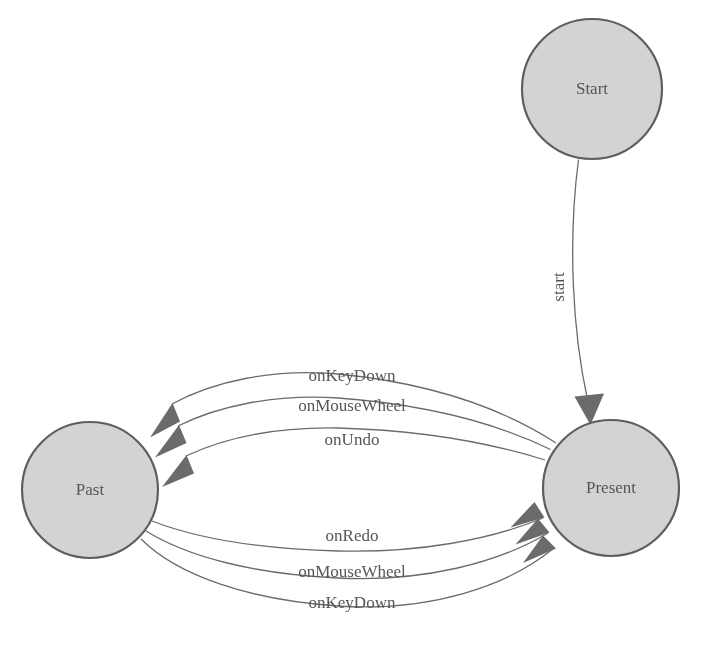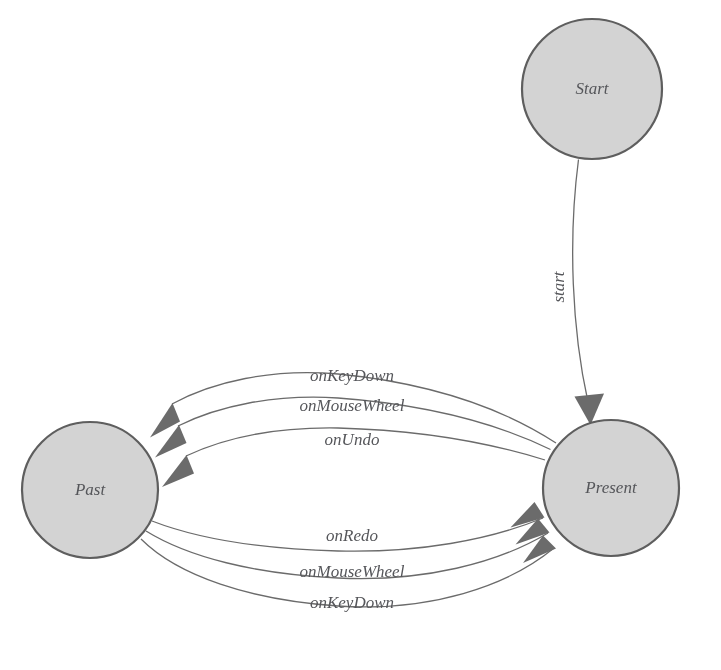--- a/index.html
+++ b/index.html
@@ -10,21 +10,20 @@
   body {
     width: 721px;
     height: 670px;
     font-family: "Liberation Serif", "DejaVu Serif", serif;
     overflow: hidden;
   }
   #diagram-root {
     position: relative;
     width: 593px;
     height: 670px;
-    font-style: italic;
   }
   svg#state-diagram {
     display: block;
     width: 721px;
     height: 670px;
   }
   .node-circle {
     fill: #d3d3d3;
     stroke: #5e5e5e;
     stroke-width: 2.2;

